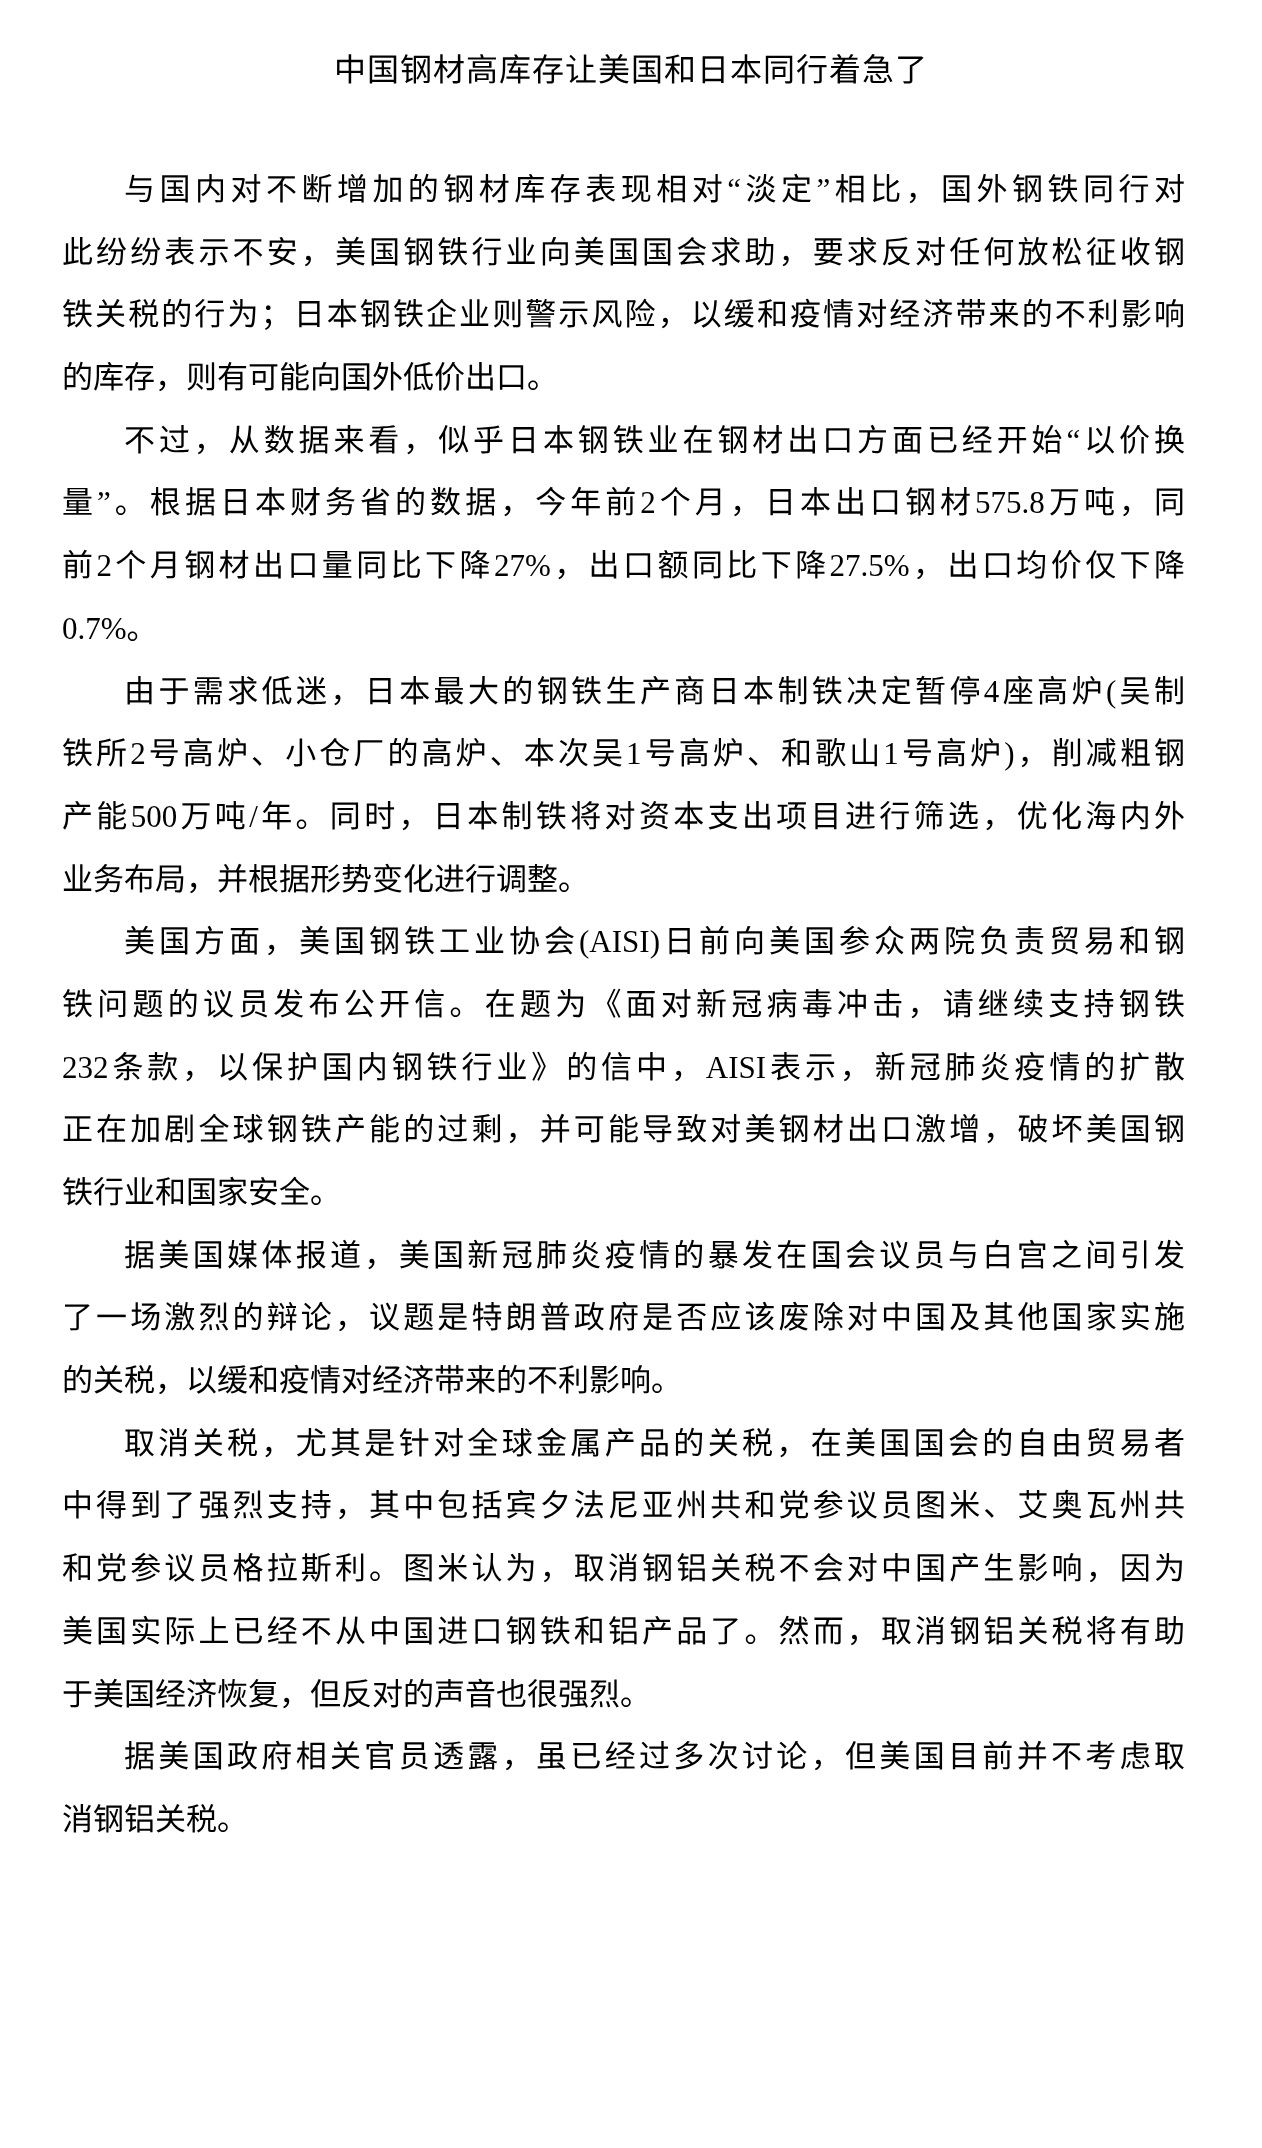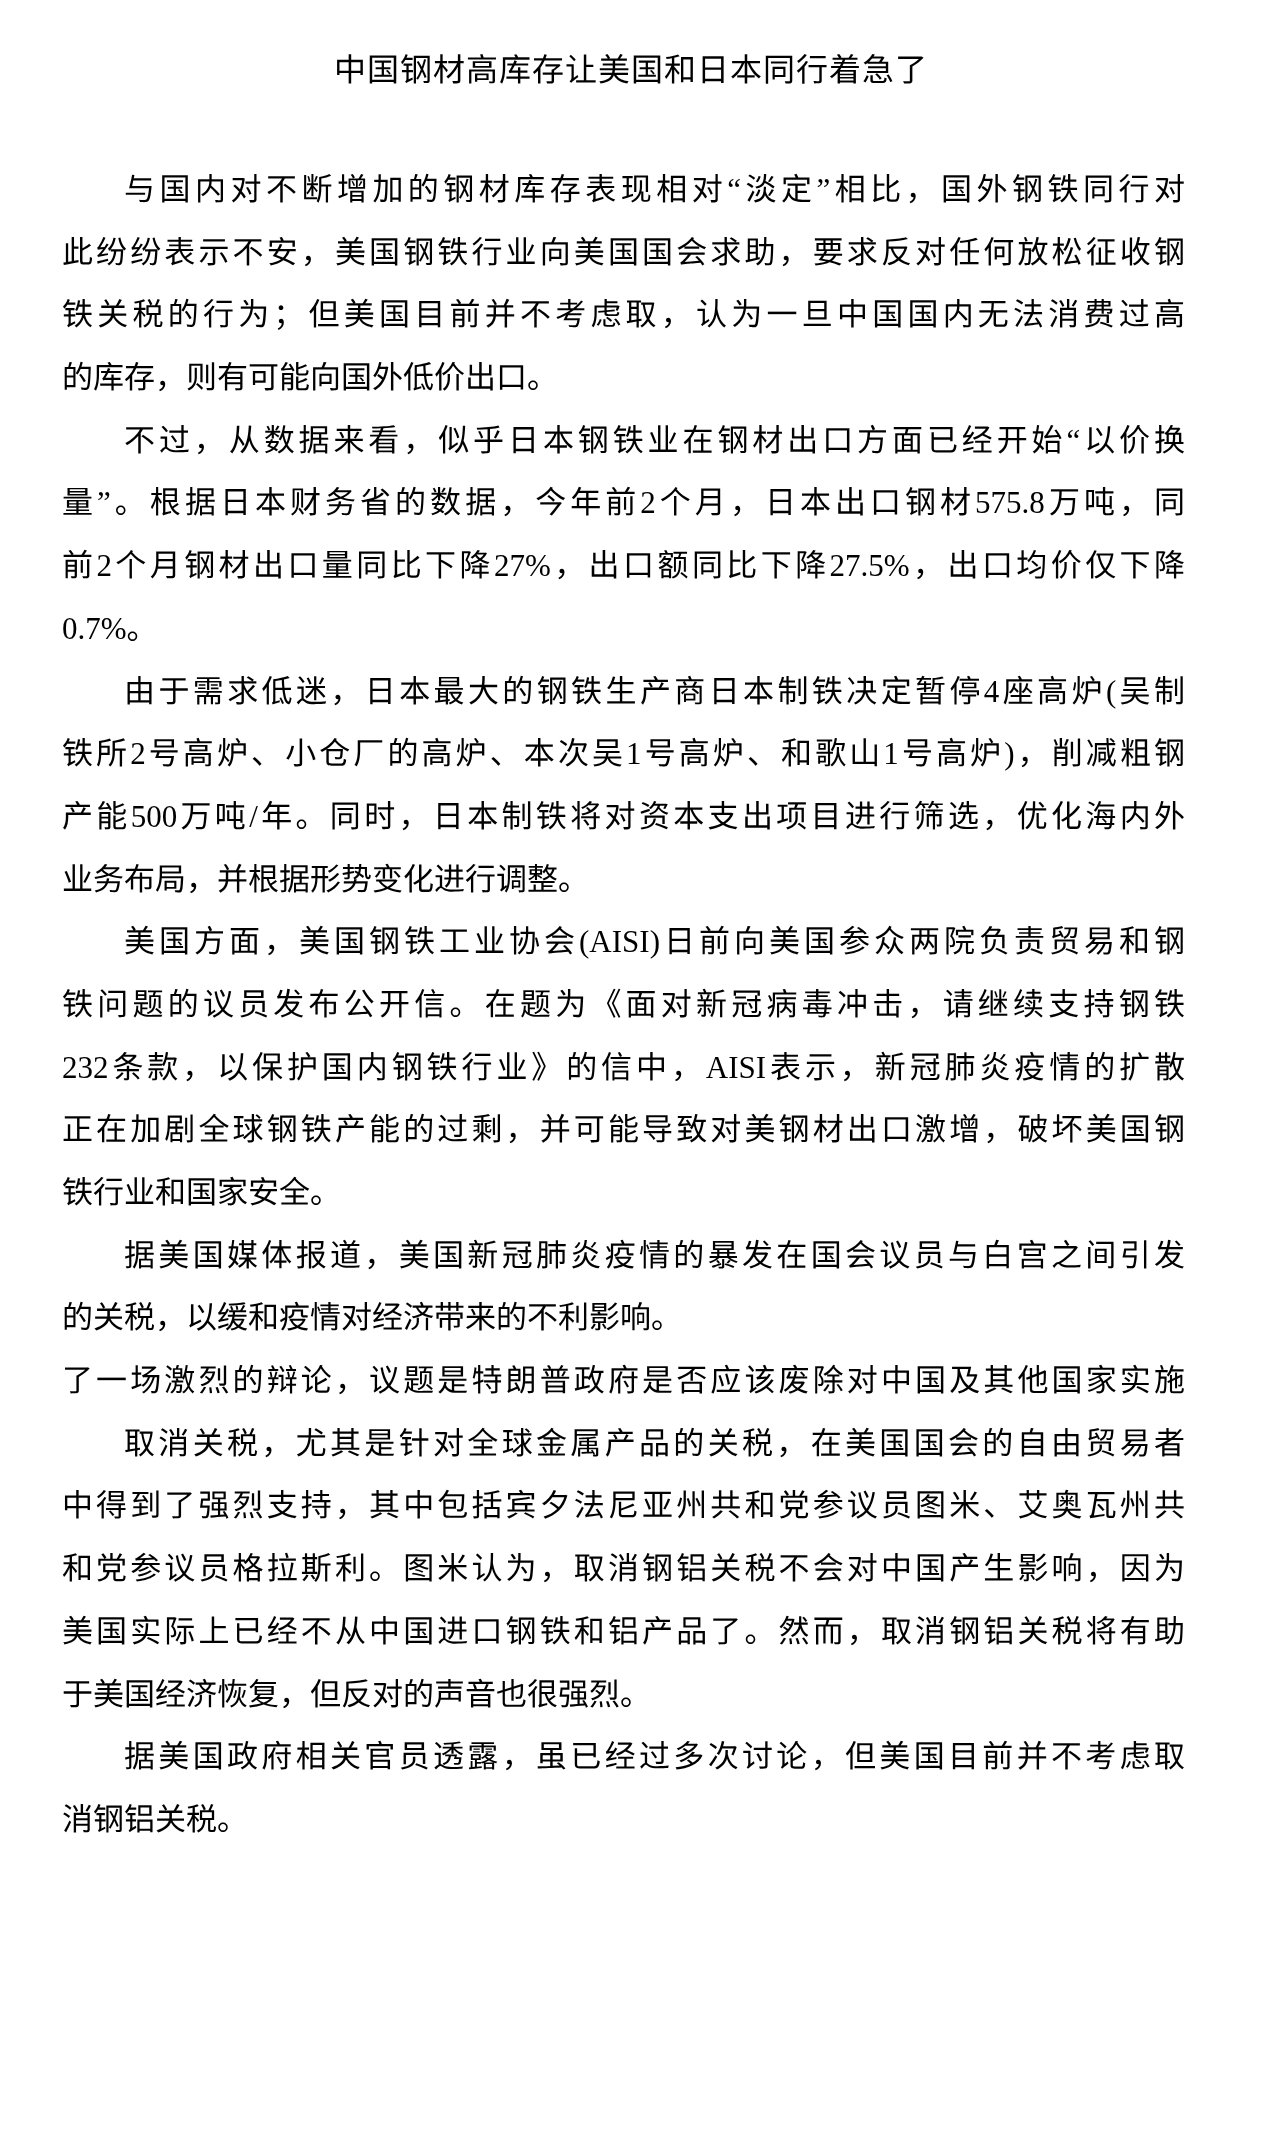--- a/index.html
+++ b/index.html
@@ -60,38 +60,38 @@
 </head>
 <body>
 
 <div class="page">
 
   <h1 class="doc-title">中国钢材高库存让美国和日本同行着急了</h1>
 
   <div class="article-body">
       <div class="line para-first">与国内对不断增加的钢材库存表现相对“淡定”相比，国外钢铁同行对</div>
       <div class="line">此纷纷表示不安，美国钢铁行业向美国国会求助，要求反对任何放松征收钢</div>
-      <div class="line">铁关税的行为；但美国目前并不考虑取，认为一旦中国国内无法消费过高</div>
+      <div class="line">铁关税的行为；日本钢铁企业则警示风险，以缓和疫情对经济带来的不利影响</div>
       <div class="line para-end">的库存，则有可能向国外低价出口。</div>
       <div class="line para-first">不过，从数据来看，似乎日本钢铁业在钢材出口方面已经开始“以价换</div>
       <div class="line">量”。根据日本财务省的数据，今年前2个月，日本出口钢材575.8万吨，同</div>
       <div class="line">前2个月钢材出口量同比下降27%，出口额同比下降27.5%，出口均价仅下降</div>
       <div class="line para-end">0.7%。</div>
       <div class="line para-first">由于需求低迷，日本最大的钢铁生产商日本制铁决定暂停4座高炉(吴制</div>
       <div class="line">铁所2号高炉、小仓厂的高炉、本次吴1号高炉、和歌山1号高炉)，削减粗钢</div>
       <div class="line">产能500万吨/年。同时，日本制铁将对资本支出项目进行筛选，优化海内外</div>
       <div class="line para-end">业务布局，并根据形势变化进行调整。</div>
       <div class="line para-first">美国方面，美国钢铁工业协会(AISI)日前向美国参众两院负责贸易和钢</div>
       <div class="line">铁问题的议员发布公开信。在题为《面对新冠病毒冲击，请继续支持钢铁</div>
       <div class="line">232条款，以保护国内钢铁行业》的信中，AISI表示，新冠肺炎疫情的扩散</div>
       <div class="line">正在加剧全球钢铁产能的过剩，并可能导致对美钢材出口激增，破坏美国钢</div>
       <div class="line para-end">铁行业和国家安全。</div>
       <div class="line para-first">据美国媒体报道，美国新冠肺炎疫情的暴发在国会议员与白宫之间引发</div>
+      <div class="line">了一场激烈的辩论，议题是特朗普政府是否应该废除对中国及其他国家实施</div>
       <div class="line para-end">的关税，以缓和疫情对经济带来的不利影响。</div>
-      <div class="line">了一场激烈的辩论，议题是特朗普政府是否应该废除对中国及其他国家实施</div>
       <div class="line para-first">取消关税，尤其是针对全球金属产品的关税，在美国国会的自由贸易者</div>
       <div class="line">中得到了强烈支持，其中包括宾夕法尼亚州共和党参议员图米、艾奥瓦州共</div>
       <div class="line">和党参议员格拉斯利。图米认为，取消钢铝关税不会对中国产生影响，因为</div>
       <div class="line">美国实际上已经不从中国进口钢铁和铝产品了。然而，取消钢铝关税将有助</div>
       <div class="line para-end">于美国经济恢复，但反对的声音也很强烈。</div>
       <div class="line para-first">据美国政府相关官员透露，虽已经过多次讨论，但美国目前并不考虑取</div>
       <div class="line para-end">消钢铝关税。</div>
     </div>
 
 

